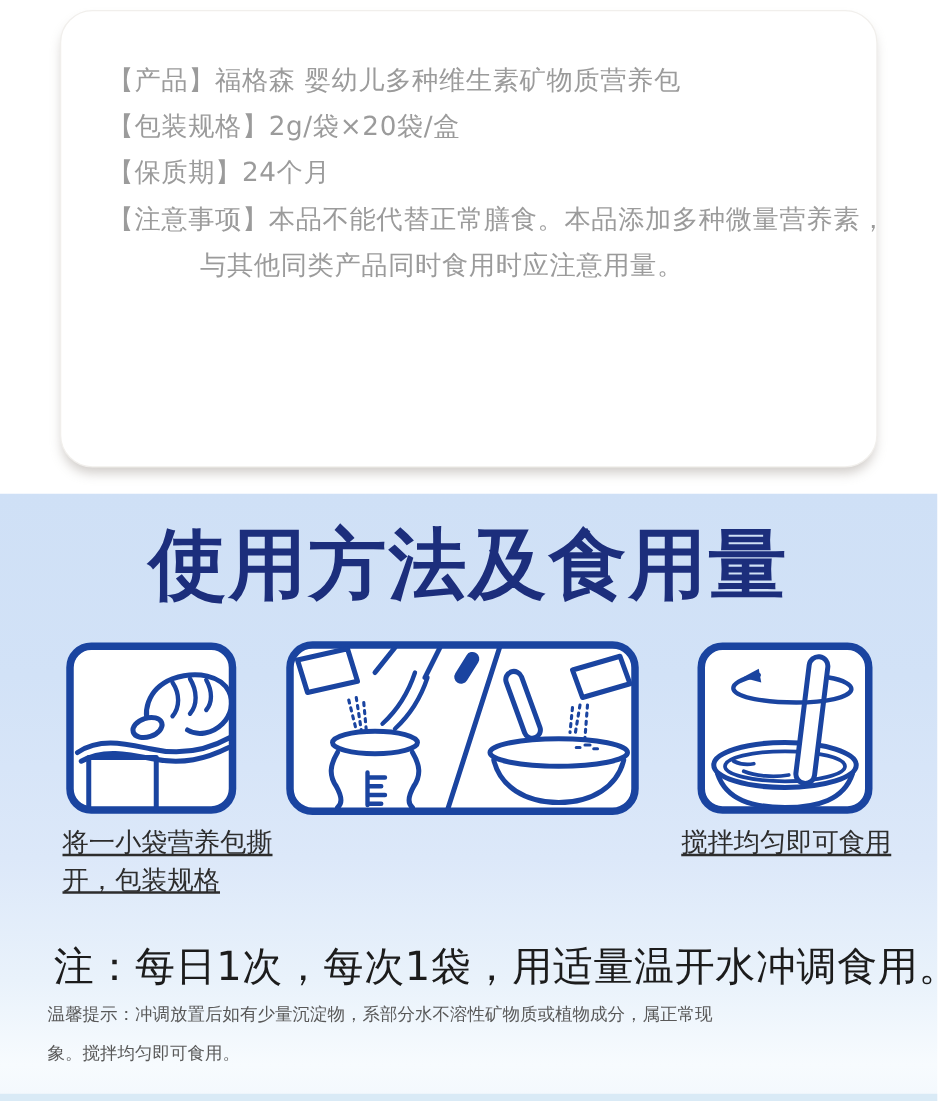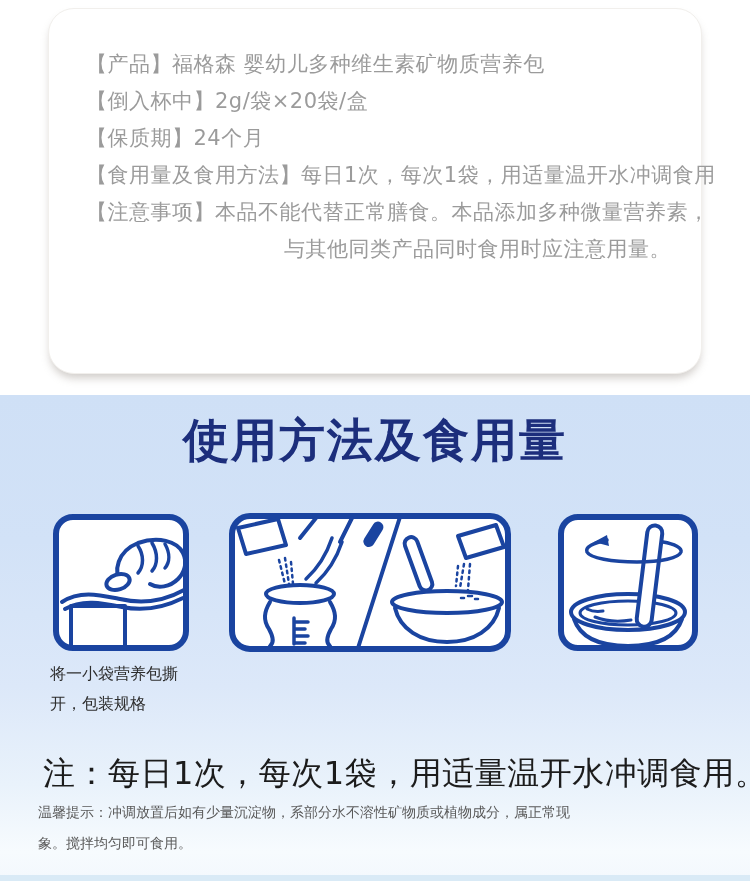--- a/index.html
+++ b/index.html
@@ -16,36 +16,36 @@
     position:absolute;left:48px;top:8px;width:654px;height:366px;
     background:#ffffff;border-radius:26px;border:1px solid #f1efec;
     box-shadow:0 6px 9px -2px rgba(150,142,135,0.45);
     box-sizing:border-box;
   }
   .info-card-inner{padding:37px 30px 0 37px;}
   .info-line{
     font-size:21px;line-height:37px;color:#9b9b9b;
     letter-spacing:0.5px;white-space:nowrap;
   }
-  .info-line.cont{margin-left:74px;text-align:right;}
+  .info-line.cont{margin-left:74px;}
 
   
   .usage-section{
     position:absolute;left:0;top:395px;width:750px;height:486px;
     background:linear-gradient(180deg,#cfe0f6 0%,#d2e2f7 30%,#dce8f9 60%,#e9f2fb 80%,#f7fbfe 94%,#f3f8fd 100%);
   }
   .section-title{
     position:absolute;left:0;top:15px;width:750px;text-align:center;
-    font-size:46px;font-weight:bold;color:#1c2e7c;letter-spacing:2px;
+    font-size:62px;font-weight:bold;color:#1c2e7c;letter-spacing:2px;
   }
   .step-icon{position:absolute;}
   .icon-1{left:52px;top:118px;}
   .icon-2{left:228px;top:117px;}
   .icon-3{left:557px;top:118px;}
-  .caption{position:absolute;color:#2d2d2d;font-size:16px;line-height:30px;}
+  .caption{position:absolute;color:#2d2d2d;font-size:21px;line-height:30px;text-decoration:underline;}
   .caption-1{left:50px;top:264px;width:200px;}
   .caption-2{left:230px;top:264px;width:320px;}
   .caption-3{left:545px;top:264px;width:200px;}
   .caption div{white-space:nowrap;}
 
   .dosage-note{
     position:absolute;left:43px;top:357px;width:700px;
     font-size:32px;color:#1c1c1c;white-space:nowrap;letter-spacing:0.5px;
   }
   .tip{position:absolute;left:38px;top:402px;width:700px;
@@ -59,23 +59,22 @@
 </style>
 </head>
 <body>
 
 <div class="page">
 
   <div class="top-section">
     <div class="info-card">
       <div class="info-card-inner">
         <div class="info-line">【产品】福格森 婴幼儿多种维生素矿物质营养包</div>
-        <div class="info-line">【倒入杯中】2g/袋×20袋/盒</div>
+        <div class="info-line">【包装规格】2g/袋×20袋/盒</div>
         <div class="info-line">【保质期】24个月</div>
-        <div class="info-line">【食用量及食用方法】每日1次，每次1袋，用适量温开水冲调食用</div>
         <div class="info-line">【注意事项】本品不能代替正常膳食。本品添加多种微量营养素，</div>
         <div class="info-line cont">与其他同类产品同时食用时应注意用量。</div>
       </div>
     </div>
   </div>
 
   <div class="usage-section">
 
     <div class="section-title">使用方法及食用量</div>
 
@@ -134,20 +133,23 @@
         <polygon points="50,22 37,29 52,33" fill="#1a44a0" stroke="none"></polygon>
         <path d="M38,104 C48,108 62,109 74,107" stroke-width="3"></path>
         <path d="M30,96 C34,98 40,99 46,98" stroke-width="3"></path>
       </g>
     </svg>
 
     <div class="caption caption-1">
       <div>将一小袋营养包撕</div>
       <div>开，包装规格</div>
     </div>
+    <div class="caption caption-3">
+      <div>搅拌均匀即可食用</div>
+    </div>
 
     <div class="dosage-note">注：每日1次，每次1袋，用适量温开水冲调食用。</div>
 
     <div class="tip">
       <div>温馨提示：冲调放置后如有少量沉淀物，系部分水不溶性矿物质或植物成分，属正常现</div>
       <div>象。搅拌均匀即可食用。</div>
     </div>
   </div>
 
   <div class="bottom-strip"></div>

